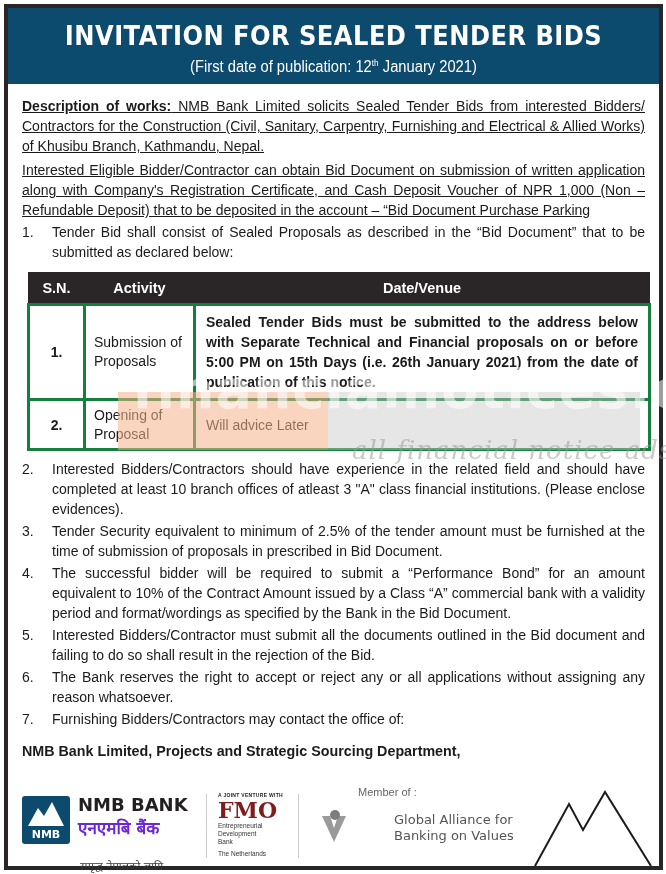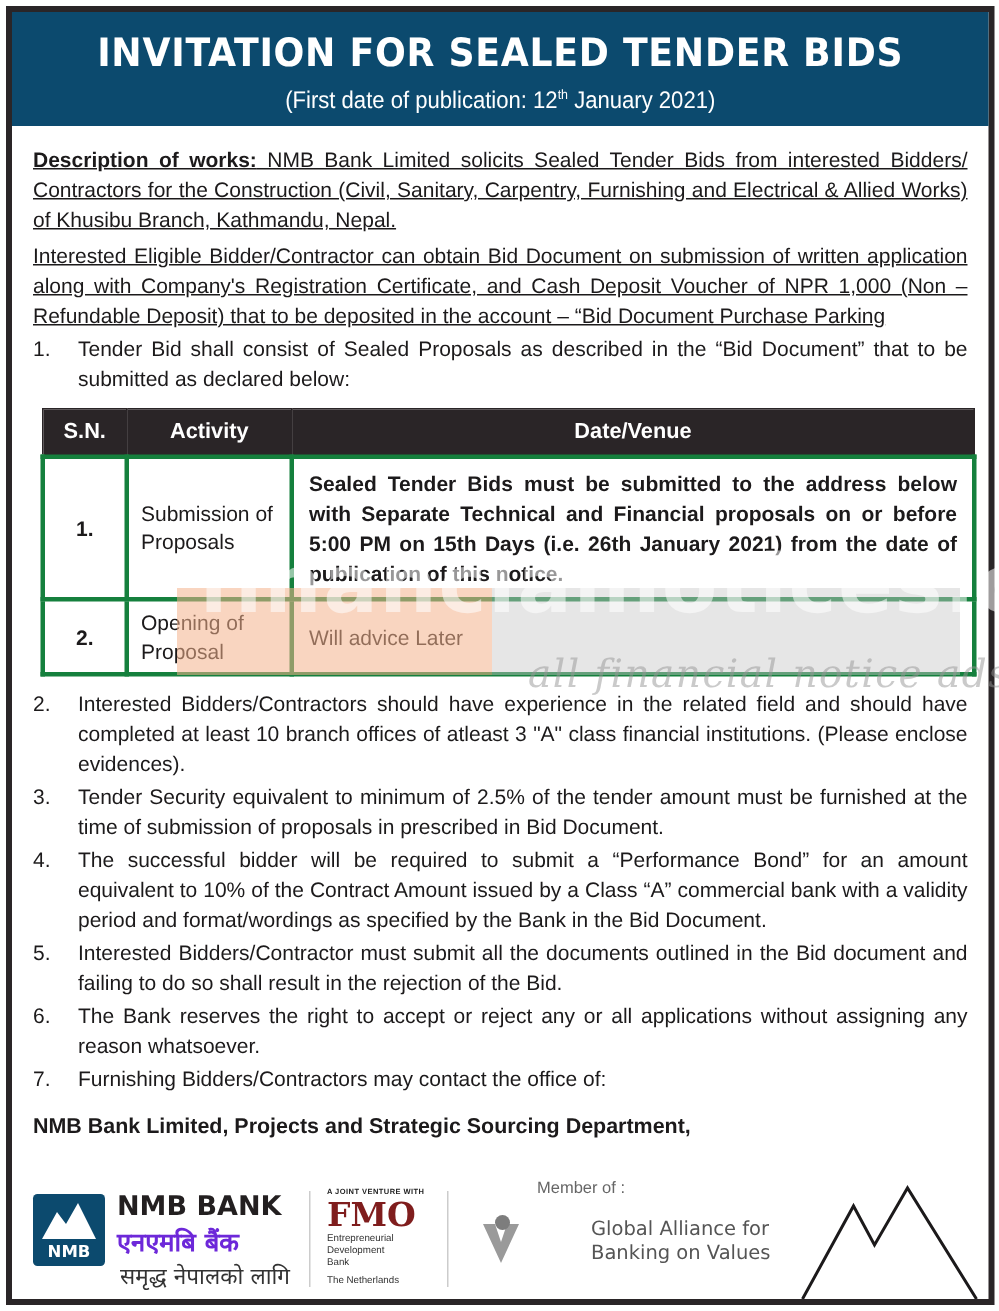--- a/index.html
+++ b/index.html
@@ -90,22 +90,22 @@
   }
   .nmb-name {
     position: absolute; left: 70px; top: 16px; font-family: "DejaVu Sans", sans-serif;
     font-weight: bold; font-size: 18px; color: #231f20;
   }
   .nmb-devanagari {
     position: absolute; left: 70px; top: 38px; font-family: "DejaVu Sans", sans-serif;
     font-weight: bold; font-size: 17px; color: #6d28d9;
   }
   .nmb-tagline {
-    position: absolute; left: 72px; top: 62px; font-family: "DejaVu Sans", sans-serif;
-    font-size: 15px; color: #333;
+    position: absolute; left: 72px; top: 80px; font-family: "DejaVu Sans", sans-serif;
+    font-size: 11px; color: #333;
   }
   .vsep { position: absolute; top: 16px; width: 1px; height: 64px; background: #ccc; }
   .vsep.a { left: 198px; }
   .vsep.b { left: 290px; }
 
   .fmo { position: absolute; left: 210px; top: 14px; }
   .fmo .jv { font-size: 5px; font-weight: bold; letter-spacing: 0.3px; color: #222; }
   .fmo .mark { font-family: "DejaVu Serif", serif; font-weight: bold; font-size: 22px; line-height: 24px; color: #7f1d1d; }
   .fmo .desc { font-size: 6.5px; line-height: 8px; color: #333; }
   .fmo .nl { font-size: 6.5px; margin-top: 4px; color: #333; }

